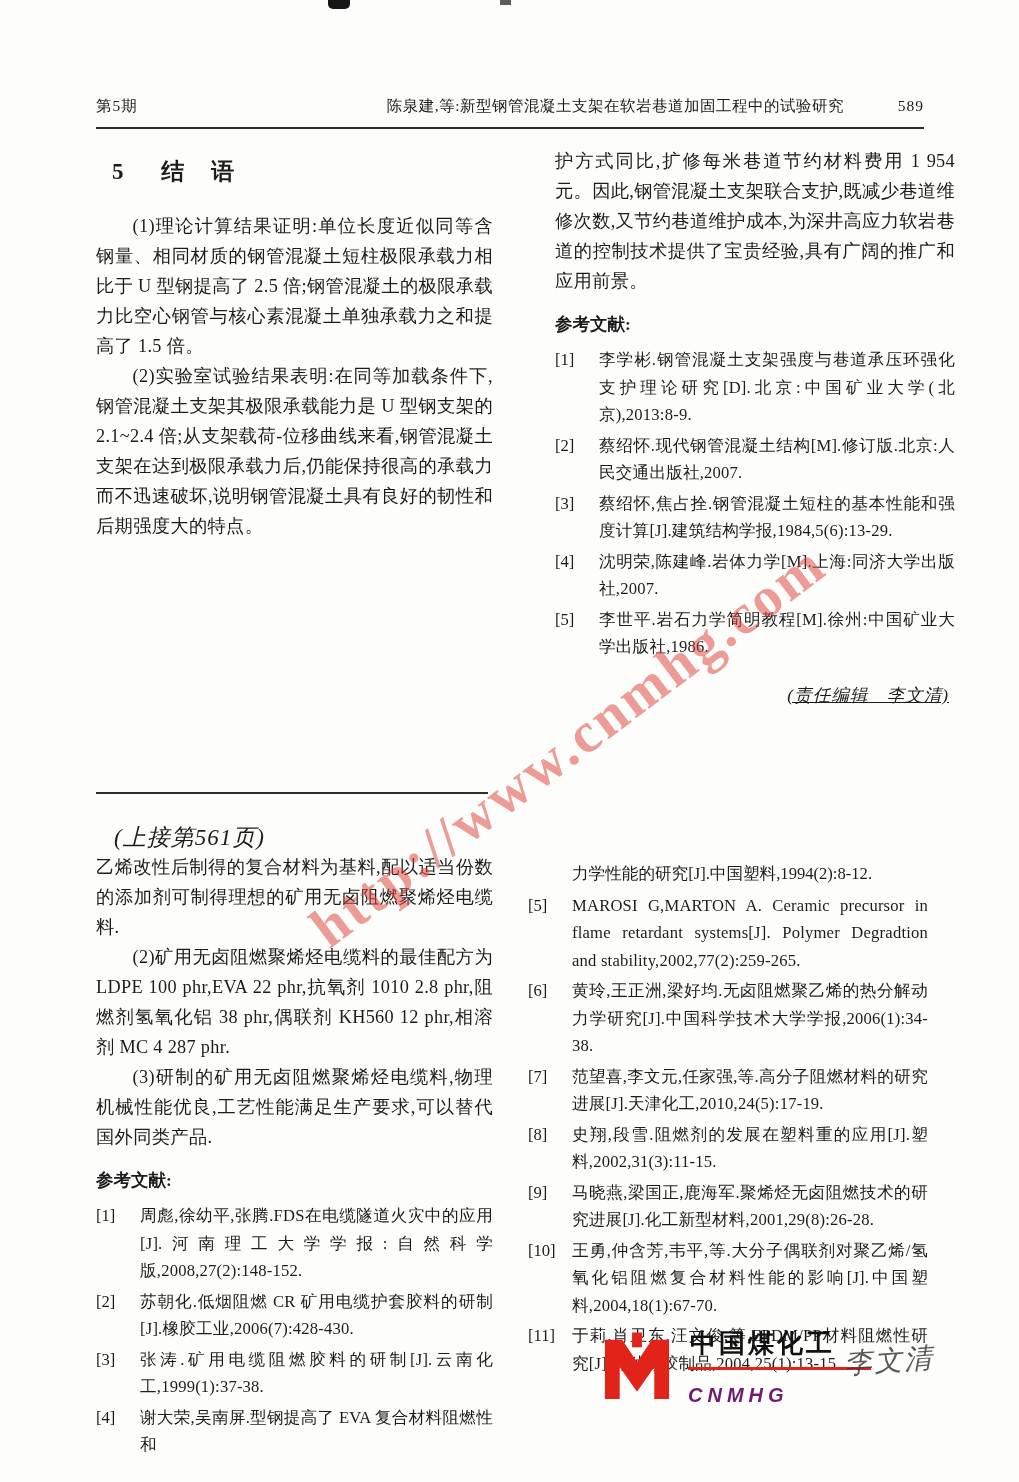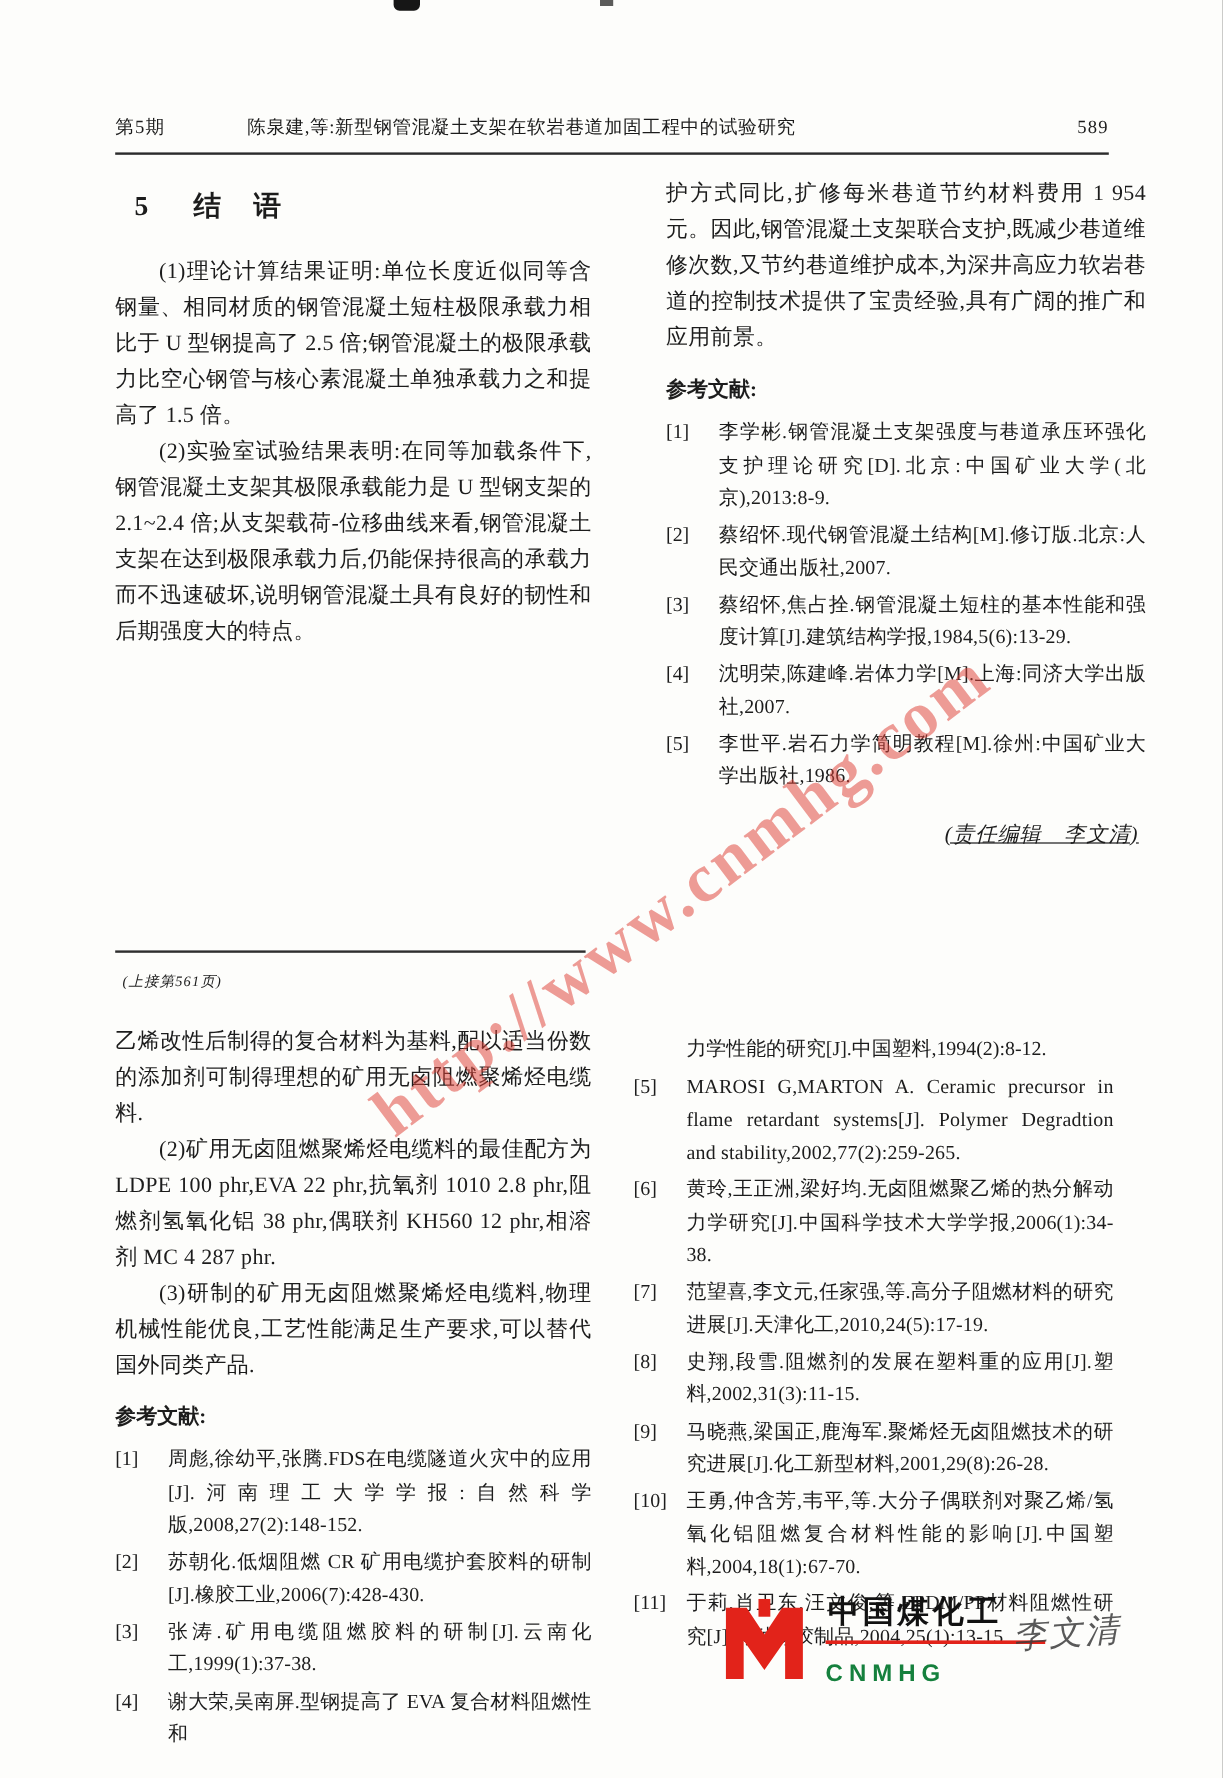--- a/index.html
+++ b/index.html
@@ -7,21 +7,21 @@
     position:relative;width:1019px;height:1482px;margin:0 auto;
     background:#fdfdfb;overflow:hidden;
     font-family:"Liberation Serif","DejaVu Serif",serif;color:#1c1c1c;
   }
   .scan-mark{position:absolute;background:#161616;}
   .m1{left:328px;top:0;width:22px;height:9px;border-radius:0 0 5px 5px;}
   .m2{left:500px;top:0;width:11px;height:5px;opacity:.7;}
 
   .head{position:absolute;left:96px;top:96px;width:828px;display:flex;align-items:baseline;font-size:15.5px;}
   .issue{flex:0 0 110px;text-align:left;letter-spacing:1px;}
-  .running-title{flex:1;text-align:left;letter-spacing:.5px;}
+  .running-title{flex:1;text-align:right;letter-spacing:.5px;}
   .pageno{flex:0 0 80px;text-align:right;letter-spacing:1px;}
   .head-rule{position:absolute;left:96px;top:127px;width:828px;height:2px;background:#2b2b2b;}
 
   .col{position:absolute;}
   .lt{left:96px;top:150px;width:397px;}
   .rt{left:555px;top:146px;width:400px;}
   .lb{left:96px;top:852px;width:397px;}
   .rb{left:528px;top:860px;width:400px;}
 
   .sec-heading{margin:6px 0 24px 16px;font-size:23px;font-weight:bold;letter-spacing:2px;}
@@ -31,36 +31,36 @@
 
   .refs-title{margin:16px 0 10px;font-size:17.5px;font-weight:bold;}
   .ref{display:flex;font-size:16.6px;line-height:27.5px;margin-bottom:3px;}
   .ref-label{flex:0 0 44px;}
   .ref-text{flex:1;text-align:justify;letter-spacing:.2px;}
   .ref-cont{margin:0 0 4px;padding-left:44px;font-size:16.6px;line-height:27.5px;text-align:justify;}
 
   .editor-note{margin:22px 6px 0 0;font-size:17.5px;text-align:right;font-style:italic;letter-spacing:1px;text-decoration:underline;}
 
   .cont-rule{position:absolute;left:96px;top:792px;width:392px;height:1.5px;background:#2e2e2e;}
-  .cont-note{position:absolute;left:98px;top:806px;margin:4px;font-size:12px;font-style:italic;letter-spacing:1px;}
+  .cont-note{position:absolute;left:98px;top:806px;margin:16px;font-size:23px;font-style:italic;letter-spacing:1px;}
 
   .watermark{
     position:absolute;left:298px;top:908px;z-index:40;
     transform:rotate(-37deg);transform-origin:0 0;
     font-size:57px;font-weight:600;letter-spacing:3px;white-space:nowrap;
     color:rgba(222,66,56,0.52);pointer-events:none;
   }
 
   .logo-block{position:absolute;left:598px;top:1326px;display:flex;align-items:center;gap:12px;}
   .logo-glyph{width:78px;height:74px;}
   .logo-text{display:flex;flex-direction:column;}
   .company{font-size:26px;font-weight:bold;letter-spacing:3px;padding:0 36px 6px 2px;border-bottom:3px solid #e2231a;
            font-family:"Liberation Sans","DejaVu Sans",sans-serif;color:#111;}
-  .abbr{margin-top:14px;font-size:20px;letter-spacing:5px;color:#15803d;font-weight:bold;
-        font-family:"Liberation Sans","DejaVu Sans",sans-serif;}
+  .abbr{margin-top:14px;font-size:20px;letter-spacing:5px;color:#701a75;font-weight:bold;
+        font-family:"Liberation Sans","DejaVu Sans",sans-serif;font-style:italic;}
   .signature{position:absolute;left:844px;top:1342px;font-size:28px;color:#3d3d3d;opacity:.85;
              font-style:italic;transform:rotate(-4deg);letter-spacing:2px;}
 </style>
 </head>
 <body>
 
 <div class="page">
 
   <div class="scan-mark m1"></div>
   <div class="scan-mark m2"></div>

